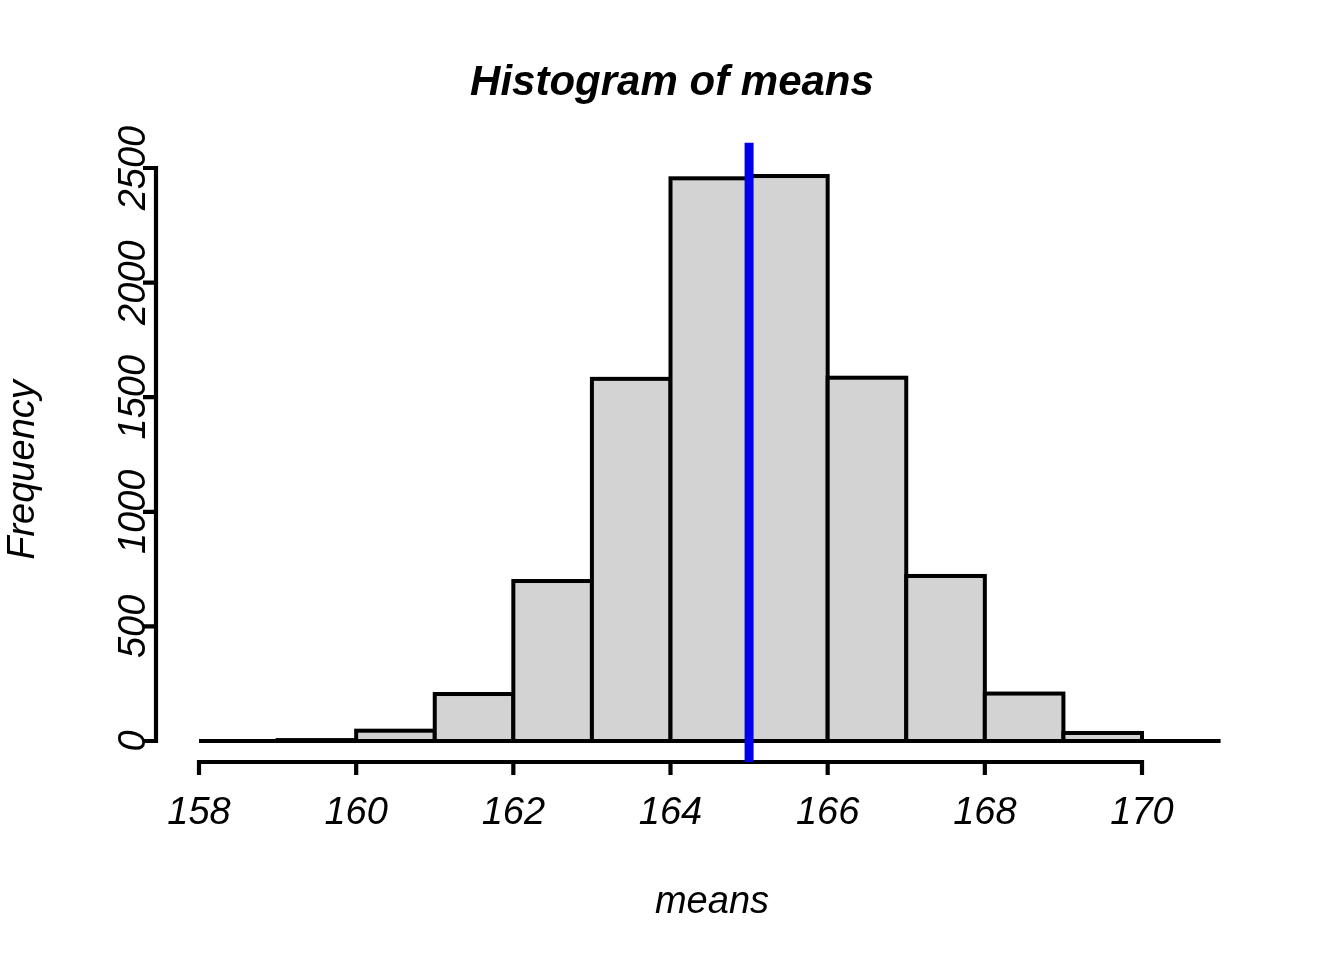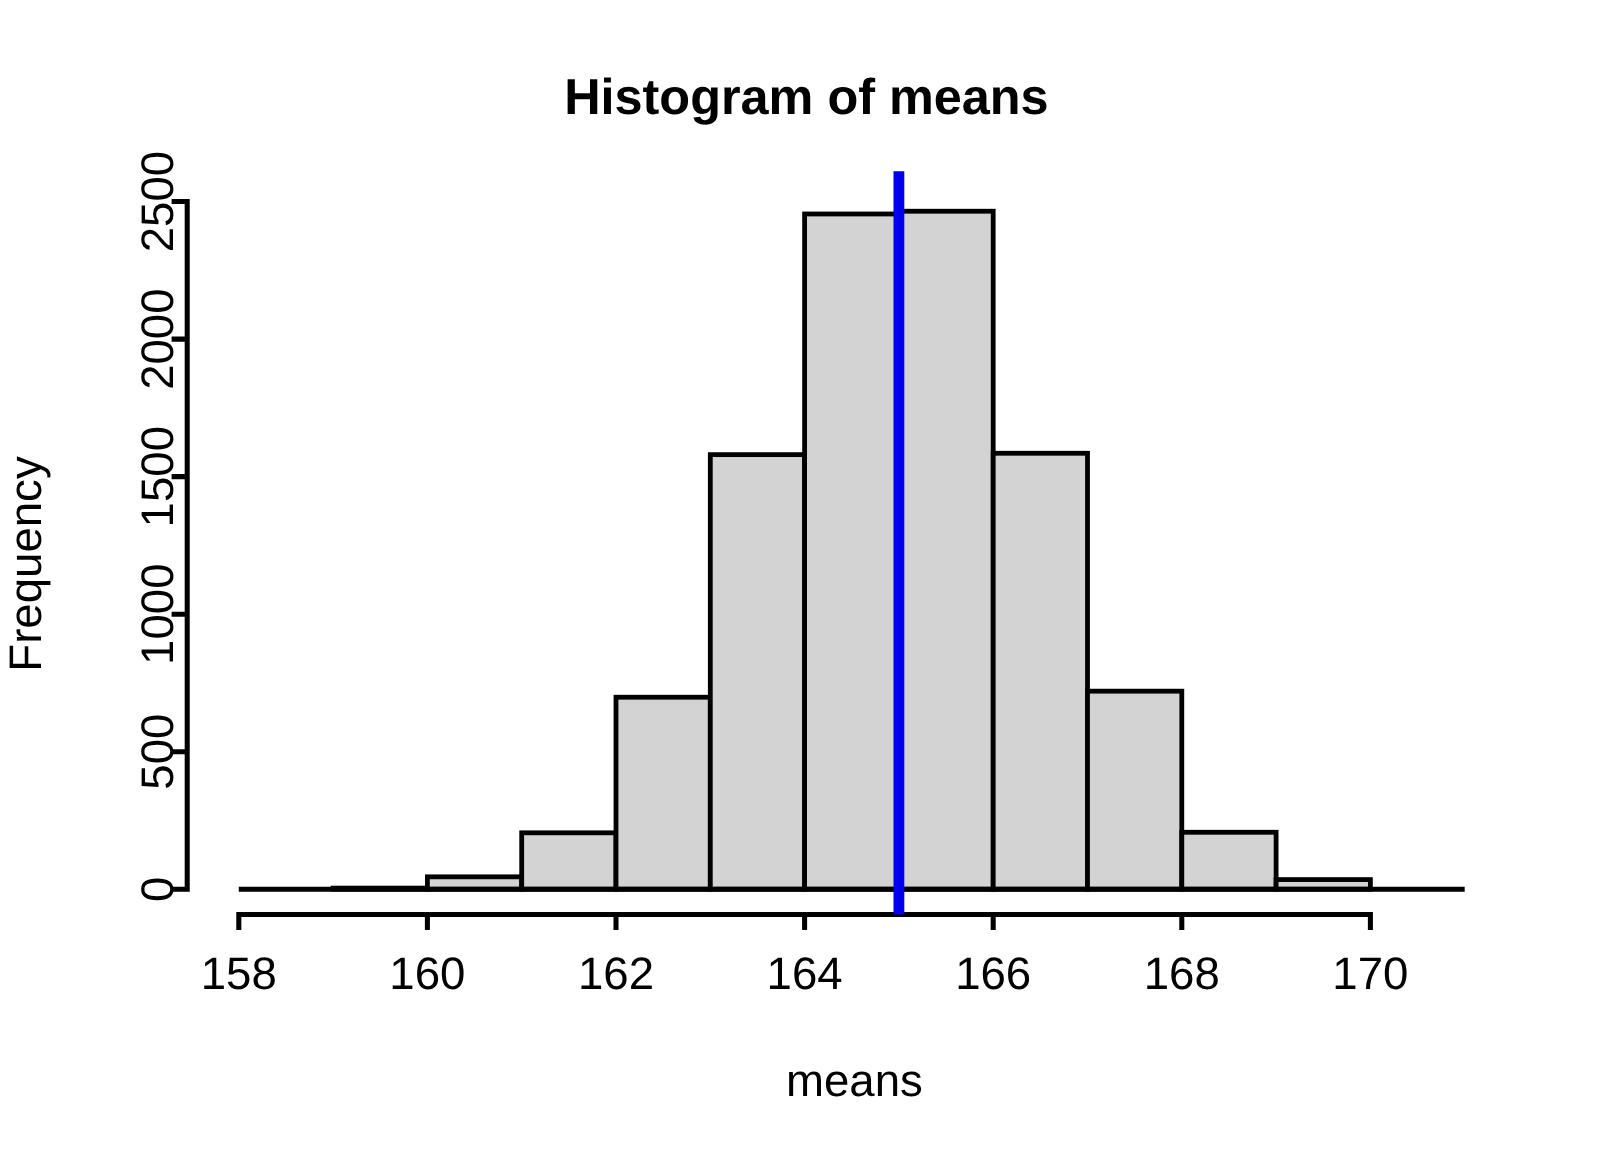--- a/index.html
+++ b/index.html
@@ -11,20 +11,21 @@
     width: 1344px;
     height: 960px;
     font-family: "Liberation Sans", sans-serif;
     overflow: hidden;
   }
   #plot-root {
     position: relative;
     width: 1344px;
     height: 960px;
     background: #ffffff;
+    font-style: italic;
   }
   #plot-svg {
     position: absolute;
     left: 0;
     top: 0;
     display: block;
   }
   .axis-line {
     stroke: #000000;
     stroke-width: 4.2;

